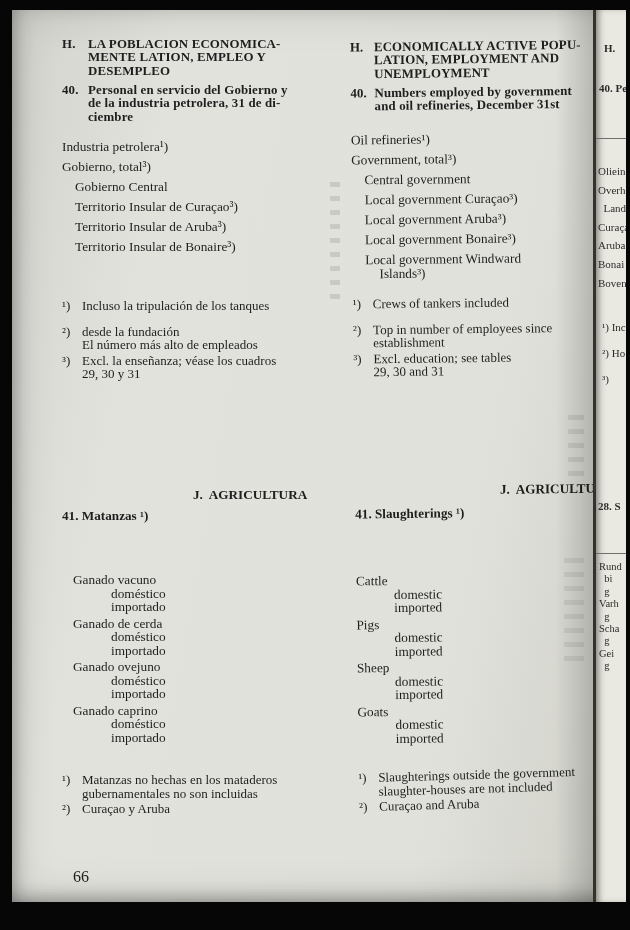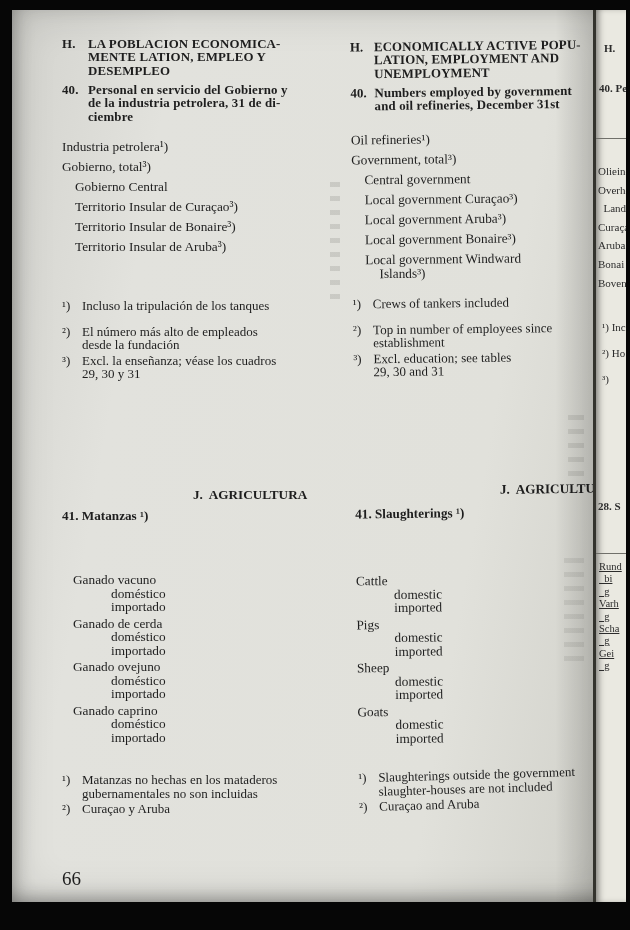--- a/index.html
+++ b/index.html
@@ -15,34 +15,34 @@
   .heading{font-size:12.9px;line-height:13.3px;font-weight:bold;letter-spacing:.15px;}
   .heading2{font-size:13.2px;font-weight:bold;white-space:pre;}
   .body{font-size:13.3px;line-height:14px;}
   .li{margin-bottom:6px;}
   .ind{margin-left:13px;}
   .cont{margin-left:14px;}
   .fn{display:flex;font-size:13px;line-height:13.5px;}
   .fnm{flex:0 0 20px;}
   .lvg{margin-bottom:3px;line-height:13.5px;}
   .lvs{margin-left:38px;}
-  .pagenum{font-size:19px;}
+  .pagenum{font-size:16px;margin-left:11px;}
   .rightcol{position:absolute;left:343px;top:0;width:258px;height:892px;
             transform:rotate(-0.65deg);transform-origin:50% 55%;}
   .bfr{transform:rotate(-1.05deg);transform-origin:left top;}
   .gutter-shade{position:absolute;left:543px;top:0;width:38px;height:892px;
                 background:linear-gradient(90deg,rgba(0,0,0,0),rgba(0,0,0,.16));}
   .edge{position:absolute;left:581px;top:0;width:30px;height:892px;background:#eae9e1;
         border-left:3px solid #33332d;overflow:hidden;
         box-shadow:inset 5px 0 7px -3px rgba(0,0,0,.5);}
   .frag{position:absolute;font-size:11px;color:#2c2c2c;white-space:pre;}
   .b{font-weight:bold;}
   .lh18{line-height:18.6px;}
   .lh26{line-height:26px;}
-  .lh12{font-size:10.5px;line-height:12.4px;text-decoration:underline;}
+  .lh12{font-size:10.5px;line-height:12.4px;}
   .erule{position:absolute;left:0;right:0;height:1px;background:#70706a;}
   .smudge{position:absolute;background:repeating-linear-gradient(180deg,#44443e 0 5px,transparent 5px 14px);}
 </style>
 </head>
 <body>
 
 <div class="screen">
   <div class="page">
 
     <div class="blk flex heading" style="left:50px;top:28px;width:268px">
@@ -61,34 +61,34 @@
         <div>de la industria petrolera, 31 de di-</div>
         <div>ciembre</div>
       </div>
     </div>
 
     <div class="blk body" style="left:50px;top:130px;width:262px">
       <div class="li">Industria petrolera¹)</div>
       <div class="li">Gobierno, total³)</div>
       <div class="li ind">Gobierno Central</div>
       <div class="li ind">Territorio Insular de Curaçao³)</div>
+      <div class="li ind">Territorio Insular de Aruba³)</div>
       <div class="li ind">Territorio Insular de Bonaire³)</div>
-      <div class="li ind">Territorio Insular de Aruba³)</div>
     </div>
 
     <div class="blk" style="left:50px;top:289px;width:270px">
       <div class="fn" style="margin-bottom:12px">
         <div class="fnm">¹)</div>
         <div>Incluso la tripulación de los tanques</div>
       </div>
       <div class="fn" style="margin-bottom:2px">
         <div class="fnm">²)</div>
         <div>
+          <div>desde la fundación</div>
           <div>El número más alto de empleados</div>
-          <div>desde la fundación</div>
         </div>
       </div>
       <div class="fn">
         <div class="fnm">³)</div>
         <div>
           <div>Excl. la enseñanza; véase los cuadros</div>
           <div>29, 30 y 31</div>
         </div>
       </div>
     </div>

